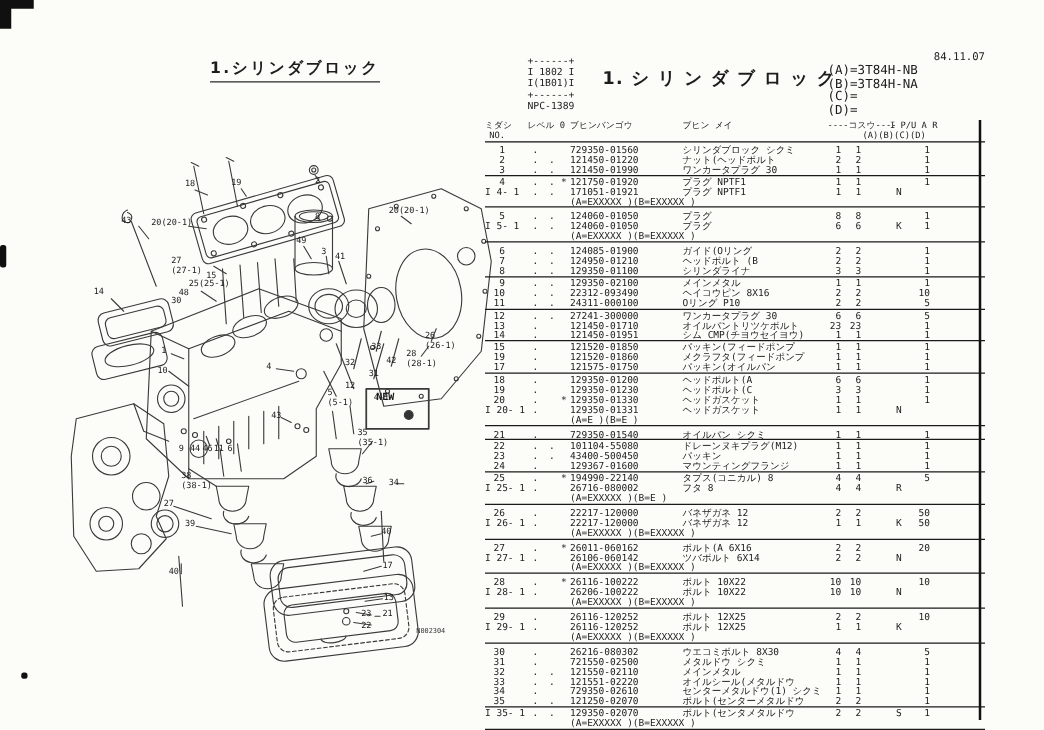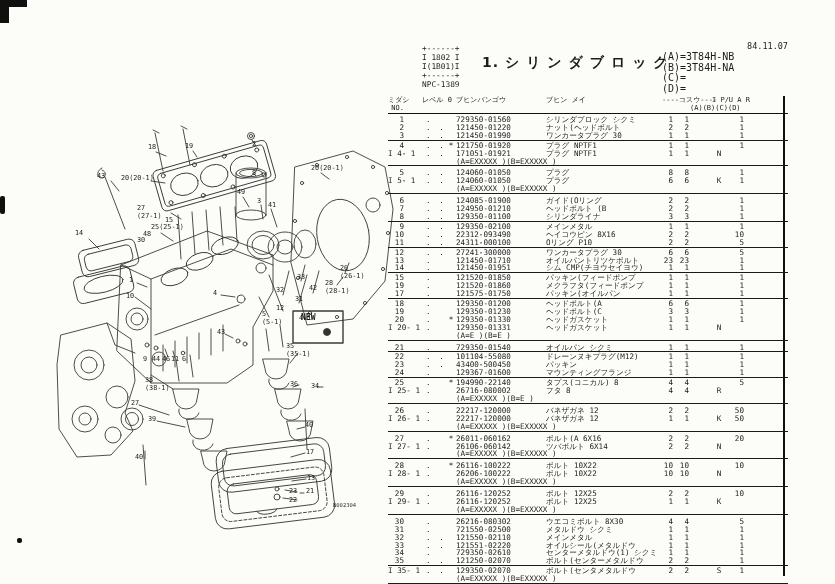--- a/index.html
+++ b/index.html
@@ -43,20 +43,21 @@
 <body>
 
 <div id="page">
 
   <div class="art" style="left:0;top:0;width:9px;height:23px;"></div>
   <div class="art" style="left:0;top:0;width:27px;height:7px;"></div>
   <div class="art" style="left:0;top:196px;width:5px;height:18px;border-radius:2px;"></div>
   <div class="art" style="left:783px;top:96px;width:2px;height:480px;"></div>
   <div class="art" style="left:17px;top:538px;width:5px;height:5px;border-radius:2px;"></div>
 
+  <div id="left-title">1.シリンダブロック</div>
 
   <div id="diagram">
     <svg viewBox="0 0 345 455" width="345" height="455">
       <g stroke="#3a3a3a" stroke-width="0.9" fill="none" stroke-linejoin="round" stroke-linecap="round">
 
         <path d="M100,20 l8,38"></path>
           <path d="M98,17 l6,3"></path>
         <path d="M128,16 l7,36"></path>
           <path d="M126,13 l6,3"></path>
         <circle cx="196" cy="23" r="3.5"></circle>

